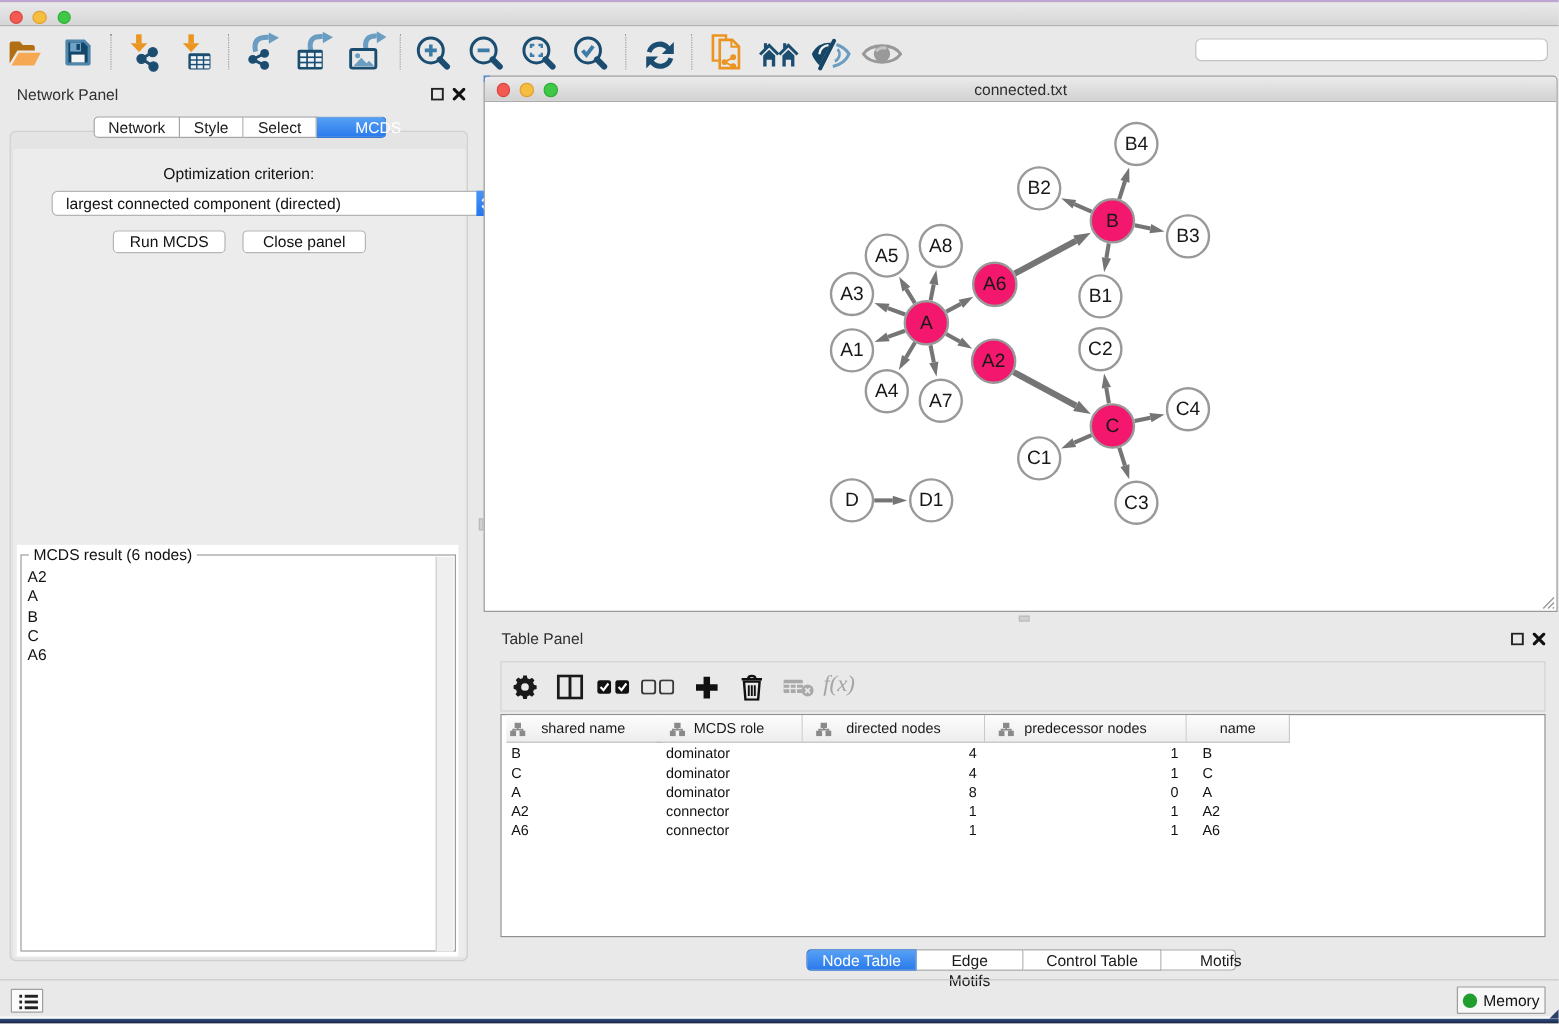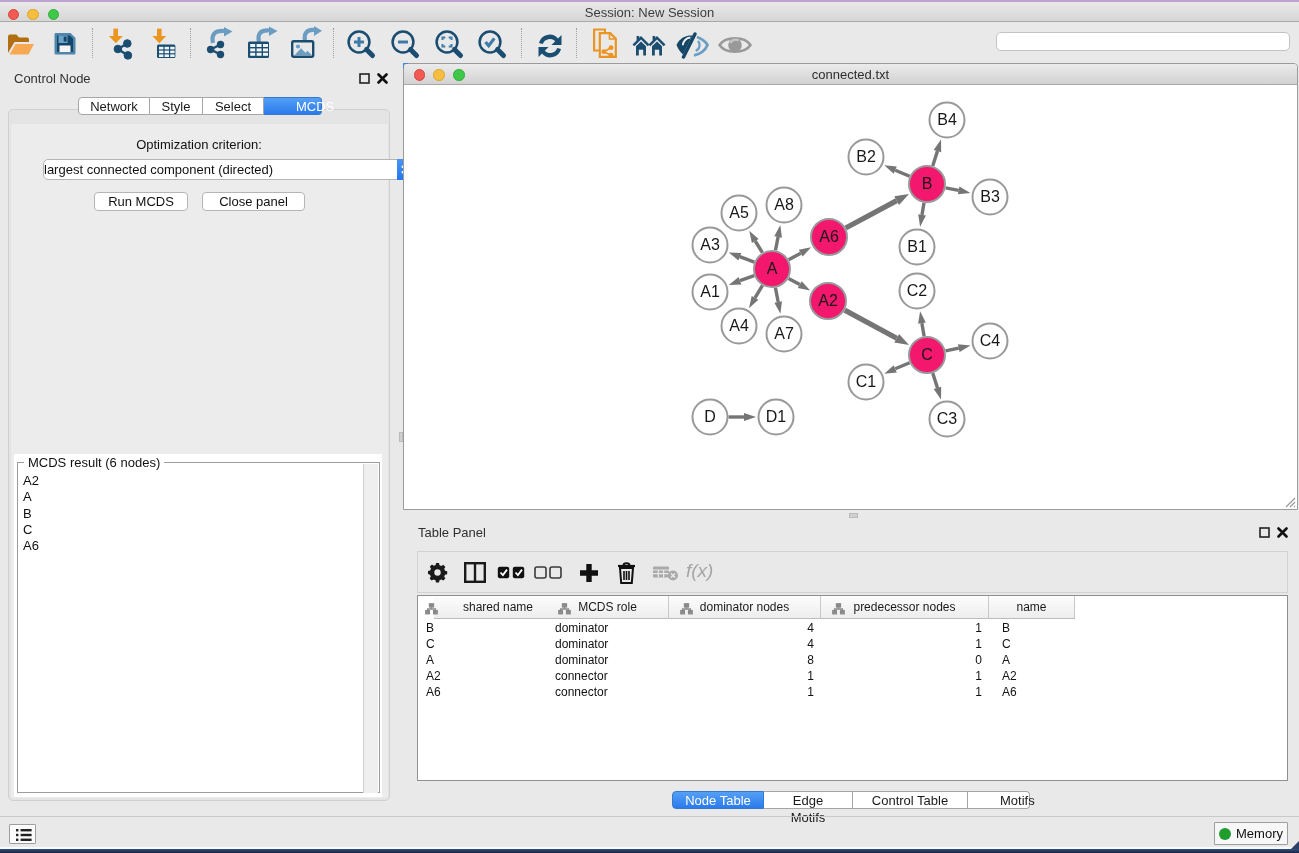--- a/index.html
+++ b/index.html
@@ -19,21 +19,21 @@
 
 #cp-title { left:14px; top:71px; font-size:13px; color:#303030; }
 #cp-body { left:8px; top:109px; width:382px; height:692px; background:#e4e4e4; border:1px solid #d0d0d0; border-radius:5px; }
 #cp-inner { left:11px; top:124px; width:377px; height:674px; background:#ececec; border-radius:3px; }
 .tabs { position:absolute; display:flex; height:28px;justify-content:flex-end; }
 .tab { height:18px; line-height:17px; font-size:13px; color:#1a1a1a; background:#fff; border:1px solid #a6a6a6; border-left:none; padding:0 10px; text-align:center; }
 .tab.first { border-left:1px solid #a6a6a6; border-radius:4px 0 0 4px; }
 .tab.last { border-radius:0 4px 4px 0;padding-left:32px; }
 .tab.sel { background:linear-gradient(#55a0f6,#2a7aec); border-color:#3579cf; color:#fff; }
 #opt-label { left:8px; top:137px; width:382px; text-align:center; font-size:13px; color:#111; }
-#dropdown { left:43px; top:159px; width:372px; height:21px; background:#fff; border:1px solid #b5b5b5; border-radius:5px; font-size:13px; color:#111; line-height:19px; }
+#dropdown { left:43px; top:159px; width:372px; height:21px; background:#fff; border:1px solid #b5b5b5; border-radius:5px; font-size:13px; color:#111; line-height:19px; padding-left:11px; }
 #dd-step { position:absolute; right:-1px; top:-1px; width:18px; height:21px; background:linear-gradient(#4a94f5,#2277ef); border-radius:0 5px 5px 0; }
 .btn { position:absolute; height:19px; background:#fff; border:1px solid #b5b5b5; border-radius:4px; font-size:13px; color:#111; text-align:center; line-height:17px; }
 
 #mcds-white { left:14px; top:454px; width:368px; height:343px; background:#fff; }
 #mcds-box { left:17px; top:462px; width:363px; height:331px; border:1px solid #9d9d9d; }
 #mcds-legend { position:absolute; left:6px; top:-8px; background:#fff; padding:0 4px; font-size:13px; color:#111; }
 #mcds-list { position:absolute; left:5px; top:10px; font-size:13px; color:#111; line-height:16.3px; }
 #mcds-sb { position:absolute; right:1px; top:1px; width:15.5px; height:329px; background:#efefef; border-left:1px solid #cfcfcf; }
 
 #net-win { left:403px; top:63px; width:895px; height:447px; background:#fff; border:1px solid #9b9b9b; border-radius:4px 4px 0 0; }
@@ -51,21 +51,20 @@
 #list-btn { left:9px; top:824px; width:27px; height:20px; background:#fbfbfb; border:1px solid #9e9e9e; border-radius:1px; }
 #win-bottom-hl { left:0; top:847px; width:1299px; height:2px; background:#fafafa; }
 #bottom-strip { left:0; top:849px; width:1299px; height:4px; background:linear-gradient(#2f4e80,#1a2440); }
 </style></head>
 <body>
 <div class="abs" id="desktop-top"></div>
 <div class="abs" id="titlebar">
   <div class="tl" style="left:7.5px;background:#f25a52;border:0.5px solid #d8453e;"></div>
   <div class="tl" style="left:27px;background:#f6be3e;border:0.5px solid #dfa133;"></div>
   <div class="tl" style="left:47.5px;background:#3fc848;border:0.5px solid #2fae3a;"></div>
-  <div class="title">Session: New Session</div>
 </div>
 <div class="abs" id="toolbar">
 
   <svg class="tbi" style="left:7px;top:10px" width="28" height="24" viewBox="0 0 28 24">
     <path d="M1 21 V4.5 Q1 2.5 3 2.5 h6.5 l2.5 3 h8 Q22 5.5 22 7.5 V10 H7.5 L1 21 z" fill="#b06f12"></path>
     <path d="M2.5 22.5 L8.6 12 H27 L21.5 22.5 z" fill="#f6a952"></path>
   </svg>
 
   <svg class="tbi" style="left:53px;top:9px" width="24" height="25" viewBox="0 0 24 25">
     <path d="M2.5 2 h15 l5 5 v15 q0 1.5 -1.5 1.5 h-18 Q1.5 23.5 1.5 22 V3.5 Q1.5 2 2.5 2 z" fill="#4e86ac"></path>
@@ -208,21 +207,21 @@
   <div class="sep" style="left:190px"></div>
   <div class="sep" style="left:333px"></div>
   <div class="sep" style="left:521px"></div>
   <div class="sep" style="left:576px"></div>
   <svg class="abs" style="left:1003px;top:14px" width="13" height="13" viewBox="0 0 13 13">
       <circle cx="5.5" cy="5.5" r="3.8" fill="none" stroke="#9a9a9a" stroke-width="1.4"></circle>
       <path d="M8.5 8.5 L11.5 11.5" stroke="#9a9a9a" stroke-width="1.4"></path>
     </svg>
   <div id="search"></div>
 </div>
-<div class="abs" id="cp-title">Control Node</div>
+<div class="abs" id="cp-title">Network Panel</div>
 <svg class="abs" style="left:359px;top:73px" width="11" height="11" viewBox="0 0 11 11">
     <rect x="1" y="1" width="9" height="9" fill="none" stroke="#222" stroke-width="1.6"></rect>
   </svg>
 <svg class="abs" style="left:377px;top:73px" width="11" height="11" viewBox="0 0 11 11">
     <path d="M1.5 1.5 L9.5 9.5 M9.5 1.5 L1.5 9.5" stroke="#111" stroke-width="2.6" stroke-linecap="round"></path>
   </svg>
 <div class="abs" id="cp-body"></div>
 <div class="abs" id="cp-inner"></div>
 <div class="tabs" style="left:78px;top:97px">
   <div class="tab first" style="width:72px">Network</div>
@@ -389,34 +388,34 @@
   <svg class="abs" style="left:234px;top:13px" width="27" height="16" viewBox="0 0 27 16">
       <g fill="#a9a9a9">
         <rect x="1" y="1.5" width="16" height="11" rx="1"></rect>
       </g>
       <g stroke="#e9e9e9" stroke-width="1.2">
         <path d="M1 5 H17 M1 8.7 H17 M6.3 5 V12.5 M11.6 5 V12.5"></path>
       </g>
       <circle cx="21" cy="10.5" r="5" fill="#a9a9a9"></circle>
       <path d="M19 8.5 l4 4 m0 -4 l-4 4" stroke="#e9e9e9" stroke-width="1.5"></path>
     </svg>
-  <div class="abs" style="left:268px;top:8px;font-family:Liberation Sans, sans-serif;font-style:italic;font-size:19px;color:#a5a5a5;">f(x)</div>
+  <div class="abs" style="left:268px;top:8px;font-family:Liberation Serif, serif;font-style:italic;font-size:19px;color:#a5a5a5;">f(x)</div>
 </div>
 <div class="abs" id="tp-table"></div>
 <style>
 .hcell { position:absolute; top:0; height:23px; background:linear-gradient(#fdfdfd,#ededed); border-right:1px solid #c9c9c9; border-bottom:1px solid #bcbcbc; font-size:12px; color:#1a1a1a; text-align:center; line-height:22px; }
 .hico { position:absolute; left:7px; top:5px; }
 .trow { position:absolute; height:16px; font-size:12px; color:#111; line-height:16px; }
 .tcell { position:absolute; }
 .btabs { position:absolute; left:672px; top:791px; display:flex;align-items:center; }
 </style>
 <div class="abs" style="left:418px;top:596px;width:869px;height:184px;">
-  <div class="hcell" style="left:16px;width:129px">shared name</div>
+  <div class="hcell" style="left:4px;width:129px">shared name</div>
   <div class="hcell" style="left:129px;width:122px">MCDS role</div>
-  <div class="hcell" style="left:251px;width:152px">dominator nodes</div>
+  <div class="hcell" style="left:251px;width:152px">directed nodes</div>
   <div class="hcell" style="left:403px;width:168px">predecessor nodes</div>
   <div class="hcell" style="left:571px;width:86px">name</div>
   <div class="hico" style="left:7px"><svg width="13" height="12" viewBox="0 0 13 12">
         <g fill="none" stroke="#8a8a8a" stroke-width="1.3">
           <rect x="4.5" y="0.8" width="4" height="3.2" fill="#8a8a8a"></rect>
           <rect x="0.8" y="7.6" width="3.6" height="3.2" fill="#8a8a8a"></rect>
           <rect x="8.6" y="7.6" width="3.6" height="3.2" fill="#8a8a8a"></rect>
           <path d="M2.6 7.6 V6 H10.4 V7.6 M6.5 4 V6"></path>
         </g>
       </svg></div>

